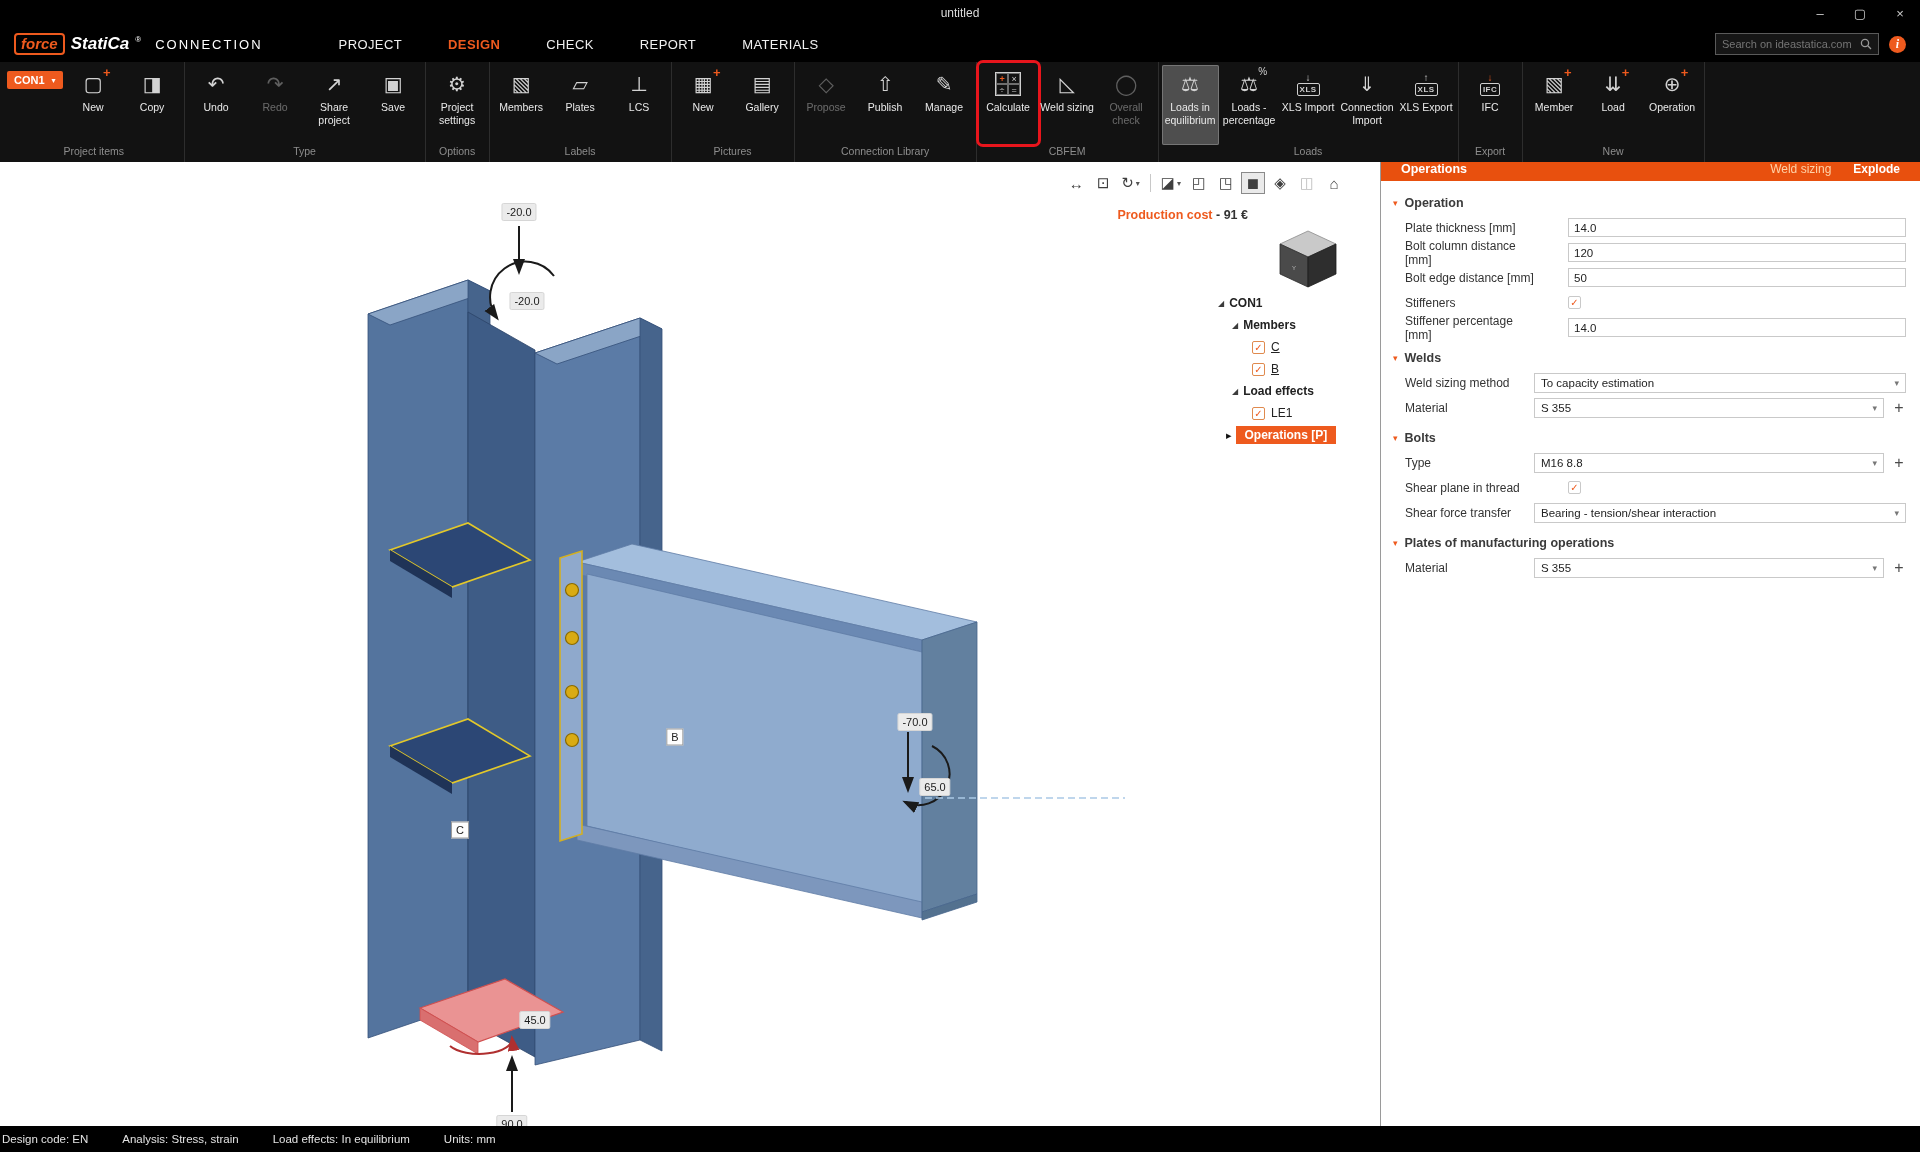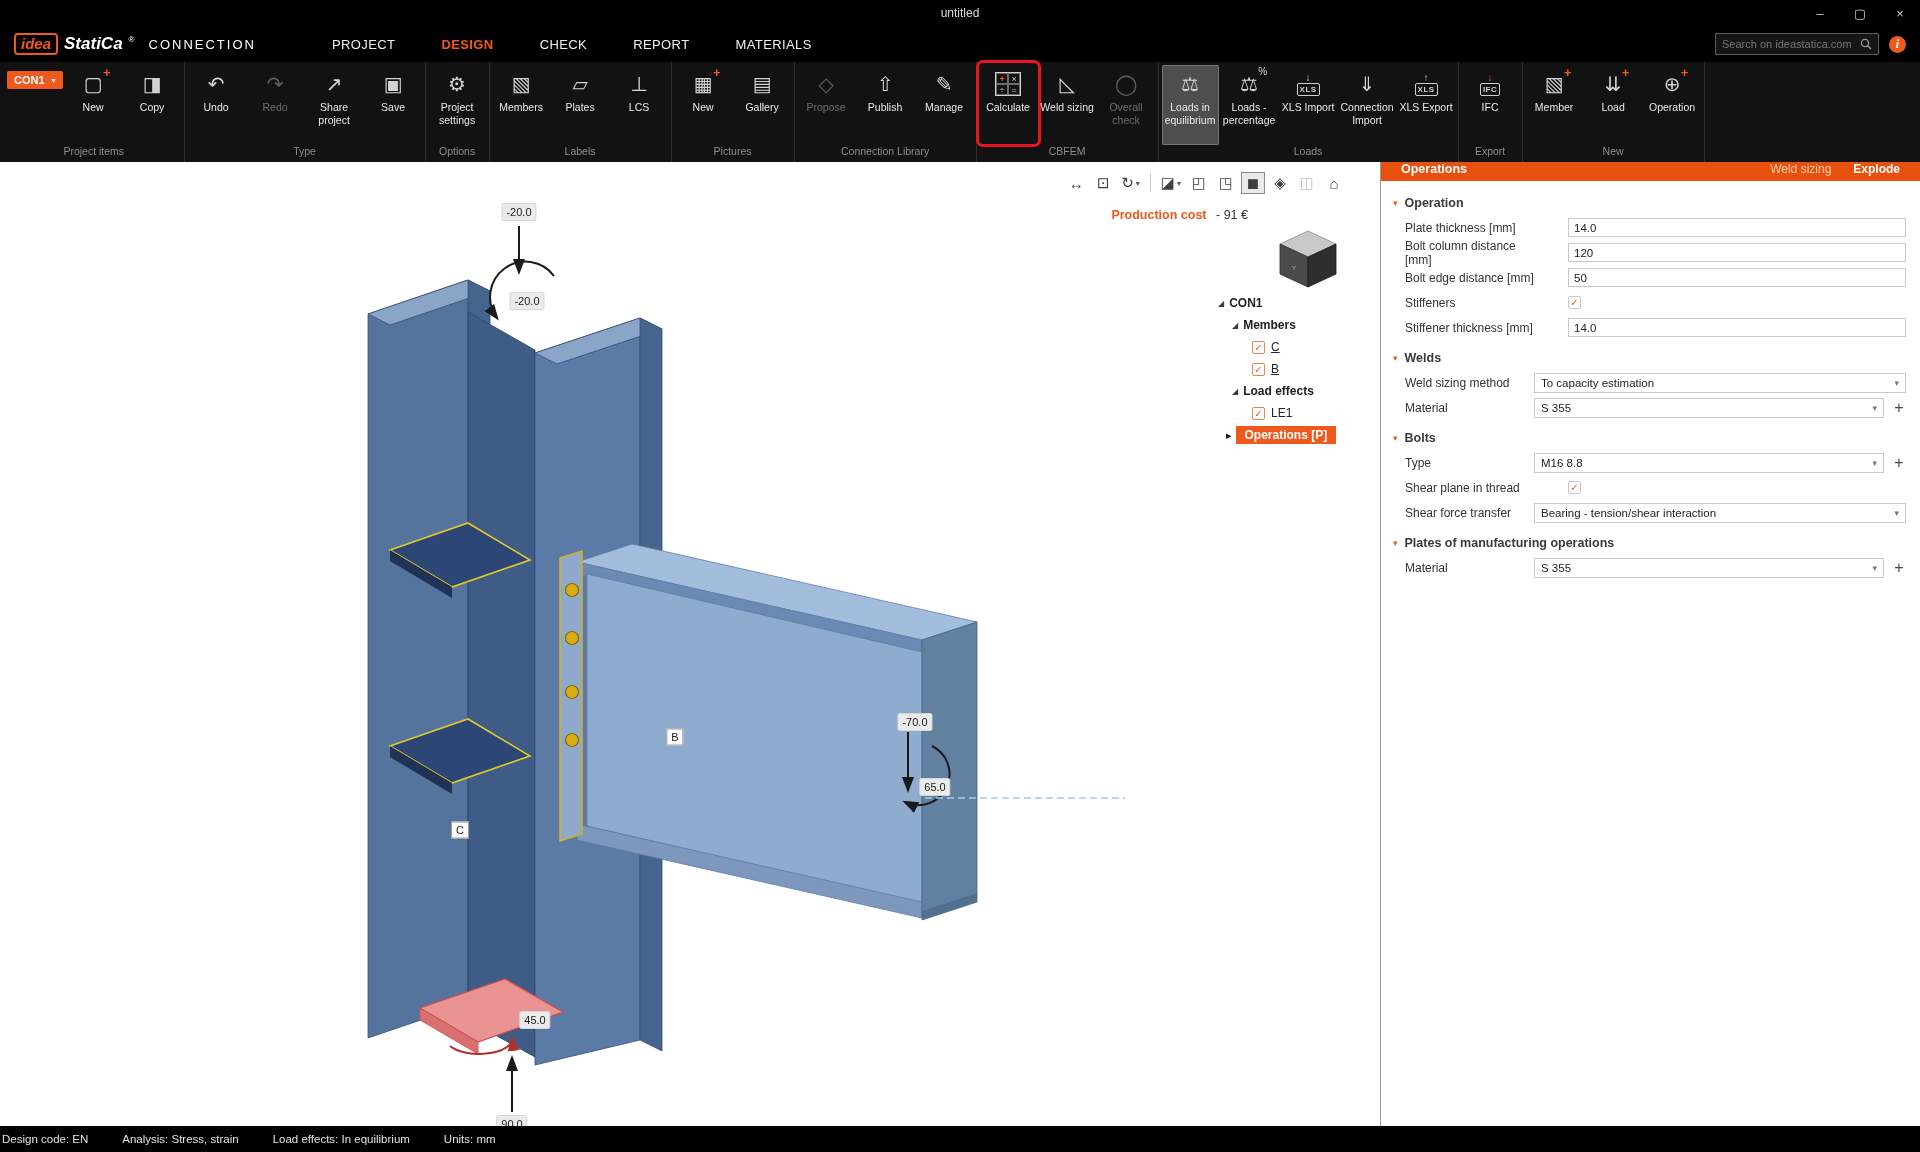--- a/index.html
+++ b/index.html
@@ -56,21 +56,21 @@
 
   .vp-toolbar{position:absolute;top:10px;right:34px;display:flex;align-items:center;gap:3px}
   .vt-btn{min-width:24px;height:22px;display:flex;align-items:center;justify-content:center;color:#3f3f3f;font-size:15px;border:1px solid transparent;padding:0 2px;gap:2px}
   .vt-btn .dd{font-size:8px;color:#555}
   .vt-btn.active{border-color:#8a8a8a;background:#eaeaea}
   .vt-btn.disabled{opacity:.35}
   .vt-sep{width:1px;height:18px;background:#c8c8c8;margin:0 4px}
 
   .prod-cost{position:absolute;top:46px;right:132px;font-size:12.5px;white-space:nowrap}
   .pc-label{color:#ee5a1e;font-weight:bold}
-  .pc-value{color:#333;font-weight:normal;margin-left:6px}
+  .pc-value{color:#333;font-weight:bold;margin-left:0}
   .navcube{position:absolute;top:58px;right:32px}
 
   .model-tree{position:absolute;top:130px;left:1206px;font-size:12px;color:#222}
   .trow{height:22px;display:flex;align-items:center}
   .texp{font-size:8px;color:#3c3c3c;margin-right:5px}
   .texp.blk{font-size:11px;color:#111;margin-right:4px}
   .troot,.tbranch{font-weight:bold}
   .tcb{width:13px;height:13px;border:1px solid #e08a4e;color:#ee5a1e;font-size:10px;line-height:11px;text-align:center;margin-right:6px;border-radius:2px;background:#fff}
   .tleaf.u{text-decoration:underline}
   .tsel{background:#ee5a1e;color:#fff;font-weight:bold;padding:2px 9px}
@@ -109,21 +109,21 @@
   <div class="tb-title">untitled</div>
   <div class="tb-controls">
     <div class="tb-btn">–</div>
     <div class="tb-btn">▢</div>
     <div class="tb-btn">×</div>
   </div>
 </div>
 
 <div class="menubar">
   <div class="logo">
-    <span class="logo-idea">idea</span>
+    <span class="logo-idea">force</span>
     <span class="logo-statica">StatiCa</span>
     <span class="logo-reg">®</span>
     <span class="logo-app">CONNECTION</span>
   </div>
   <div class="tabs">
     <span class="tab">PROJECT</span>
     <span class="tab active">DESIGN</span>
     <span class="tab">CHECK</span>
     <span class="tab">REPORT</span>
     <span class="tab">MATERIALS</span>
@@ -518,21 +518,21 @@
         </div>
         <div class="prow">
           <span class="prow-label">Stiffeners</span>
           <div class="prow-ctl">
             <div class="inputslot">
               <span class="cb">✓</span>
             </div>
           </div>
         </div>
         <div class="prow">
-          <span class="prow-label">Stiffener thickness [mm]</span>
+          <span class="prow-label">Stiffener percentage [mm]</span>
           <div class="prow-ctl">
             <input class="ctl-input" value="14.0" style="">
           </div>
         </div>
         <div class="psec-h">
           <span class="chev">▾</span>
           <span>Welds</span>
         </div>
         <div class="prow">
           <span class="prow-label">Weld sizing method</span>

